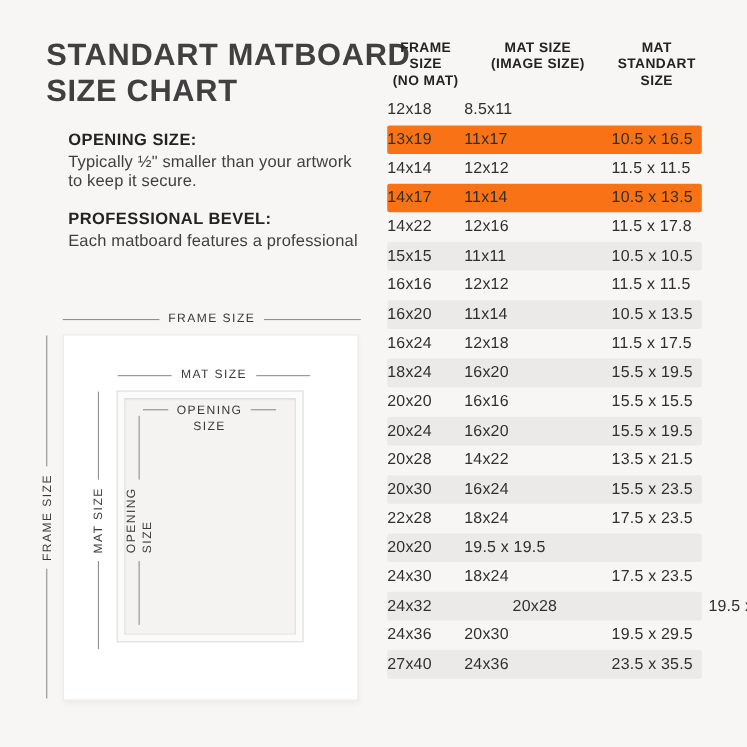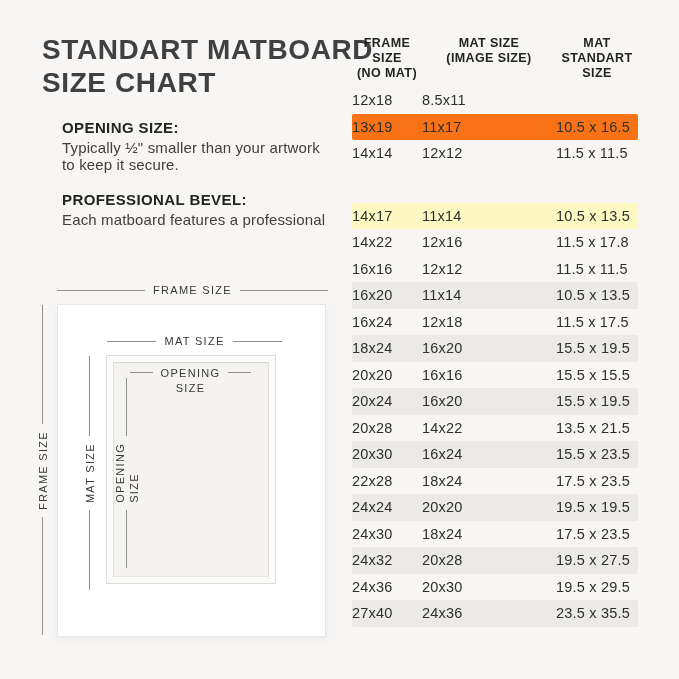--- a/index.html
+++ b/index.html
@@ -176,30 +176,35 @@
       <div class="trow" style="background: #f97316;">
         <div class="tcell">13x19</div>
         <div class="tcell">11x17</div>
         <div class="tcell">10.5 x 16.5</div>
       </div>
       <div class="trow">
         <div class="tcell">14x14</div>
         <div class="tcell">12x12</div>
         <div class="tcell">11.5 x 11.5</div>
       </div>
-      <div class="trow" style="background: #fef9c3; margin-top: 36px;">
+      <div class="trow" style="background: #f97316;">
         <div class="tcell">14x17</div>
         <div class="tcell">11x14</div>
         <div class="tcell">10.5 x 13.5</div>
       </div>
       <div class="trow">
         <div class="tcell">14x22</div>
         <div class="tcell">12x16</div>
         <div class="tcell">11.5 x 17.8</div>
       </div>
+      <div class="trow" style="background: rgb(235, 234, 232);">
+        <div class="tcell">15x15</div>
+        <div class="tcell">11x11</div>
+        <div class="tcell">10.5 x 10.5</div>
+      </div>
       <div class="trow">
         <div class="tcell">16x16</div>
         <div class="tcell">12x12</div>
         <div class="tcell">11.5 x 11.5</div>
       </div>
       <div class="trow" style="background: rgb(235, 234, 232);">
         <div class="tcell">16x20</div>
         <div class="tcell">11x14</div>
         <div class="tcell">10.5 x 13.5</div>
       </div>
@@ -232,30 +237,29 @@
         <div class="tcell">20x30</div>
         <div class="tcell">16x24</div>
         <div class="tcell">15.5 x 23.5</div>
       </div>
       <div class="trow">
         <div class="tcell">22x28</div>
         <div class="tcell">18x24</div>
         <div class="tcell">17.5 x 23.5</div>
       </div>
       <div class="trow" style="background: rgb(235, 234, 232);">
-        <div class="tcell">24x24</div>
         <div class="tcell">20x20</div>
         <div class="tcell">19.5 x 19.5</div>
       </div>
       <div class="trow">
         <div class="tcell">24x30</div>
         <div class="tcell">18x24</div>
         <div class="tcell">17.5 x 23.5</div>
       </div>
-      <div class="trow" style="background: rgb(235, 234, 232);">
+      <div class="trow" style="background: rgb(235, 234, 232); gap: 44px;">
         <div class="tcell">24x32</div>
         <div class="tcell">20x28</div>
         <div class="tcell">19.5 x 27.5</div>
       </div>
       <div class="trow">
         <div class="tcell">24x36</div>
         <div class="tcell">20x30</div>
         <div class="tcell">19.5 x 29.5</div>
       </div>
       <div class="trow" style="background: rgb(235, 234, 232);">

